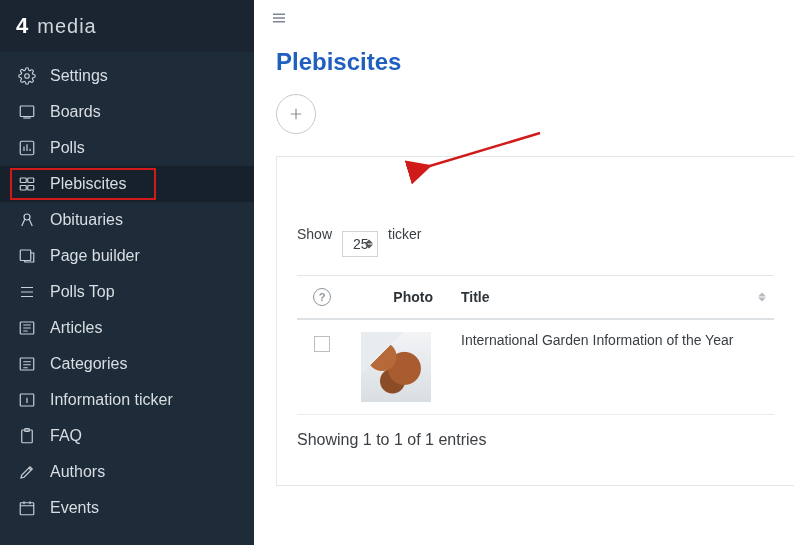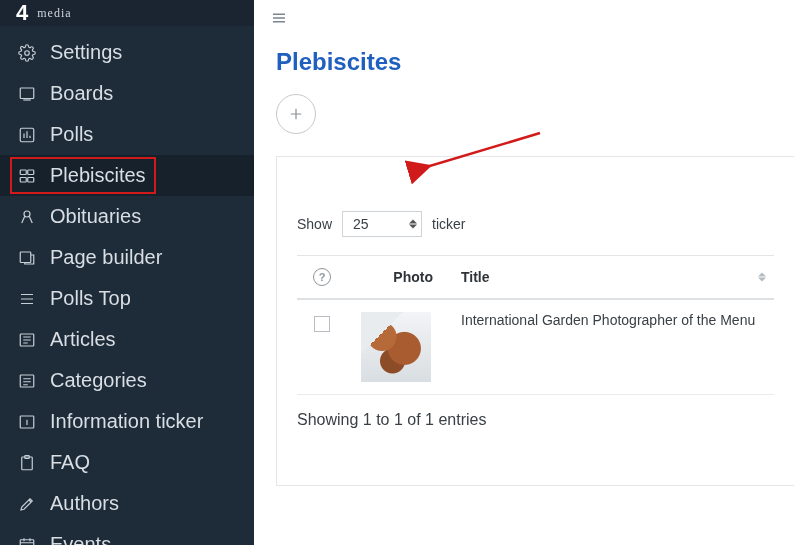--- a/index.html
+++ b/index.html
@@ -3,24 +3,24 @@
 <meta charset="utf-8">
 <style>
   * { box-sizing: border-box; margin: 0; padding: 0; }
   html, body { width: 794px; height: 545px; font-family: -apple-system, BlinkMacSystemFont, "Segoe UI", Arial, sans-serif; font-size: 14px; color: #333; overflow: hidden; }
   .app { display: flex; width: 100%; height: 100%; }
 
   
   .sidebar { width: 254px; min-width: 254px; background: #1e2b38; color: #d8dee4; display: flex; flex-direction: column; }
   .logo-row { display: flex; align-items: center; gap: 10px; height: 52px; padding: 0 16px; background: #1a2531; }
   .logo-mark { font-weight: 800; font-size: 22px; color: #fff; letter-spacing: -1px; }
-  .logo-text { font-size: 12px; color: #cfd6dc; letter-spacing: 1px; font-family: Liberation Serif, serif; }
+  .logo-text { font-size: 20px; color: #cfd6dc; letter-spacing: 1px; }
   .nav { list-style: none; padding-top: 6px; }
   .nav li { position: relative; }
-  .nav a { display: flex; align-items: center; gap: 14px; padding: 9px 18px; color: #d8dee4; text-decoration: none; font-size: 20px; }
+  .nav a { display: flex; align-items: center; gap: 14px; padding: 9px 18px; color: #d8dee4; text-decoration: none; font-size: 16px; }
   .nav .icon { width: 18px; height: 18px; display: inline-flex; align-items: center; justify-content: center; flex-shrink: 0; }
   .nav svg { width: 18px; height: 18px; stroke: #c7cfd7; fill: none; stroke-width: 1.6; }
   .nav .active a { background: #16212c; }
   .active-box { position: absolute; left: 10px; right: 98px; top: 2px; bottom: 2px; border: 2px solid #d11a1a; pointer-events: none; }
 
   
   .main { flex: 1; background: #fff; position: relative; overflow: hidden; }
   .topbar { height: 38px; display: flex; align-items: center; padding: 0 16px; }
   .hamburger-top svg { width: 18px; height: 18px; stroke: #7a8590; fill: none; stroke-width: 1.8; }
   .page-title { padding: 10px 22px 12px; font-size: 24px; font-weight: 600; color: #1f5fbf; }
@@ -29,21 +29,21 @@
   .add-btn svg { width: 18px; height: 18px; stroke: #8a8f94; stroke-width: 1.6; }
 
   .panel { margin-left: 22px; border: 1px solid #e4e7ea; border-right: none; background: #fff; padding: 54px 20px 18px; min-height: 330px; }
 
   .controls { display: flex; align-items: center; gap: 26px; margin-bottom: 18px; }
   .mass { display: inline-flex; align-items: center; gap: 8px; border: 1px solid #d7dbde; background: #f4f6f8; padding: 6px 10px; border-radius: 2px; cursor: pointer; font-size: 14px; color: #3a3f44; }
   .mass .chk { width: 14px; height: 14px; border: 1.4px solid #2facc6; display: inline-flex; align-items: center; justify-content: center; border-radius: 2px; }
   .mass .chk svg { width: 9px; height: 9px; stroke: #2facc6; stroke-width: 2.4; fill: none; }
   .caret-down { width: 0; height: 0; border-left: 4px solid transparent; border-right: 4px solid transparent; border-top: 5px solid #3a3f44; }
   .show-wrap { display: flex; align-items: center; gap: 10px; font-size: 14px; color: #3a3f44; }
-  .show-select { border: 1px solid #cfd4d8; padding: 4px 20px 4px 10px; font-size: 14px; position: relative; background: #fff; width: 80px; }
+  .show-select { border: 1px solid #cfd4d8; padding: 4px 20px 4px 10px; font-size: 14px; position: relative; background: #fff; width: 36px; margin-top: 20px; }
   .show-select .sort-arrows { right: 4px; }
   .sort-arrows { position: absolute; right: 8px; top: 50%; transform: translateY(-50%); display: flex; flex-direction: column; gap: 1px; }
   .sort-arrows span { width: 0; height: 0; border-left: 4px solid transparent; border-right: 4px solid transparent; }
   .sort-arrows .up { border-bottom: 4px solid #555; }
   .sort-arrows .dn { border-top: 4px solid #555; }
 
   table { width: 100%; border-collapse: collapse; }
   thead th { text-align: left; font-weight: 600; font-size: 14px; color: #2e3338; padding: 12px 14px; border-top: 1px solid #e1e5e8; border-bottom: 2px solid #dde1e4; position: relative; }
   thead th:first-child { width: 50px; text-align: center; }
   thead th:nth-child(2) { width: 100px; text-align: right; }
@@ -269,21 +269,21 @@
                 </span>
             </th>
           </tr>
         </thead>
         <tbody>
           <tr>
             <td><span class="row-chk"></span></td>
             <td>
                 <div class="thumb"></div>
               </td>
-            <td>International Garden Photographer of the Menu</td>
+            <td>International Garden Information of the Year</td>
           </tr>
         </tbody>
       </table>
 
       <div class="footer-count">Showing 1 to 1 of 1 entries</div>
     </div>
 
     <div class="arrow-annot">
       <svg width="180" height="60">
         <defs>

